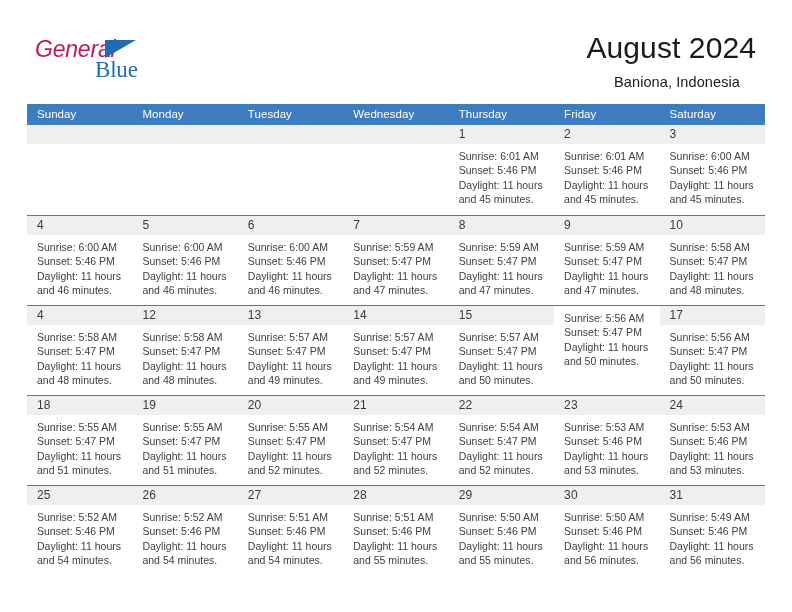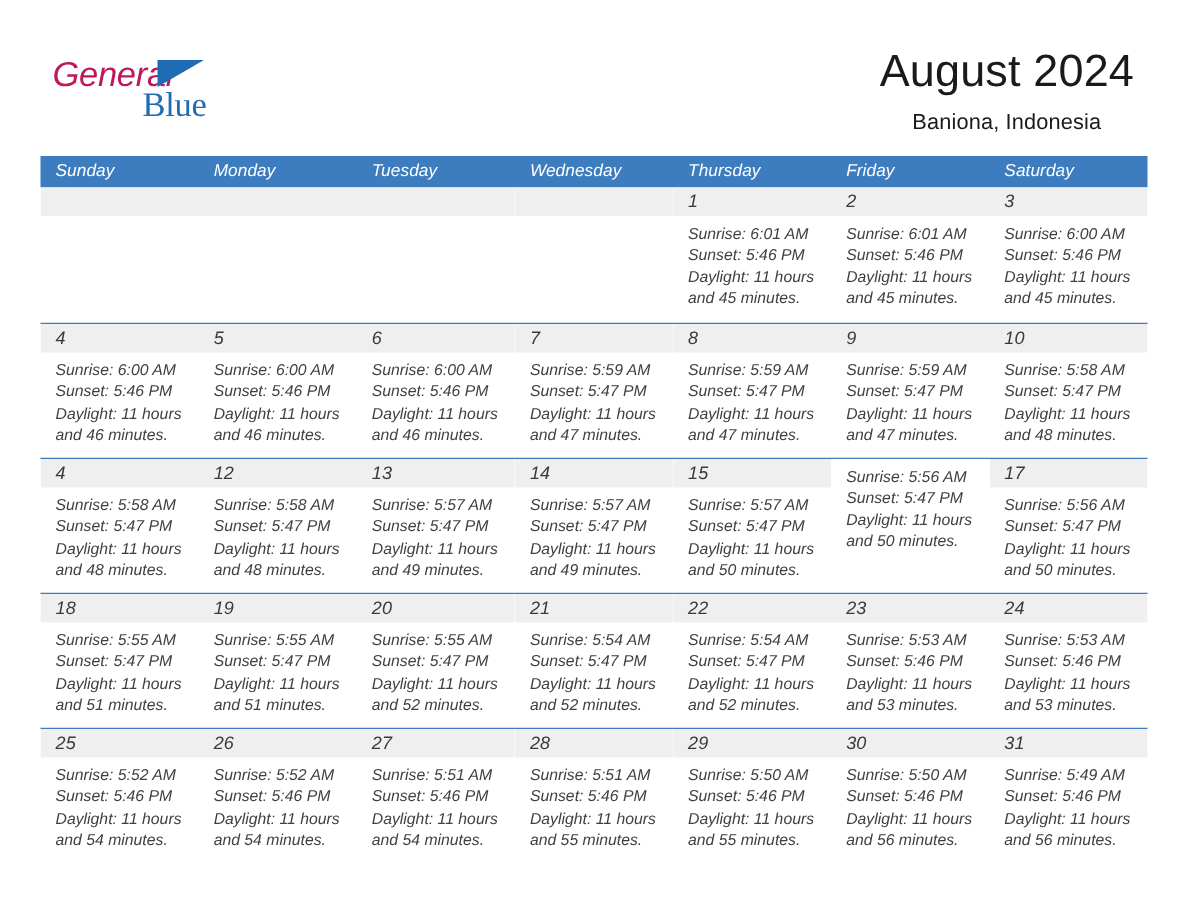--- a/index.html
+++ b/index.html
@@ -64,45 +64,44 @@
     line-height: 26px;
     color: #1f6cb4;
     letter-spacing: -0.2px;
     font-family: Liberation Serif, serif;
   }
 
   .title-block {
     position: absolute;
     right: 36px;
     top: 30px;
-    text-align: center;
+    text-align: right;
   }
   .cal-title {
     font-size: 30px;
     line-height: 36px;
     color: #1a1a1a;
     font-weight: normal;
     margin: 0;
     letter-spacing: 0.1px;
   }
   .cal-subtitle {
     font-size: 14.5px;
     line-height: 20px;
     color: #1a1a1a;
-    margin: 6px 0 0 0;
+    margin: 6px 16px 0 0;
     letter-spacing: 0.1px;
   }
 
   
   .calendar {
     position: absolute;
     left: 27px;
     top: 104px;
     width: 738px;
-    font-style: italic;
   }
   .weekday-row {
     display: flex;
     width: 738px;
     height: 21px;
     background: #3c7cbf;
   }
   .weekday-cell {
     flex: 1 1 0;
     color: #ffffff;

